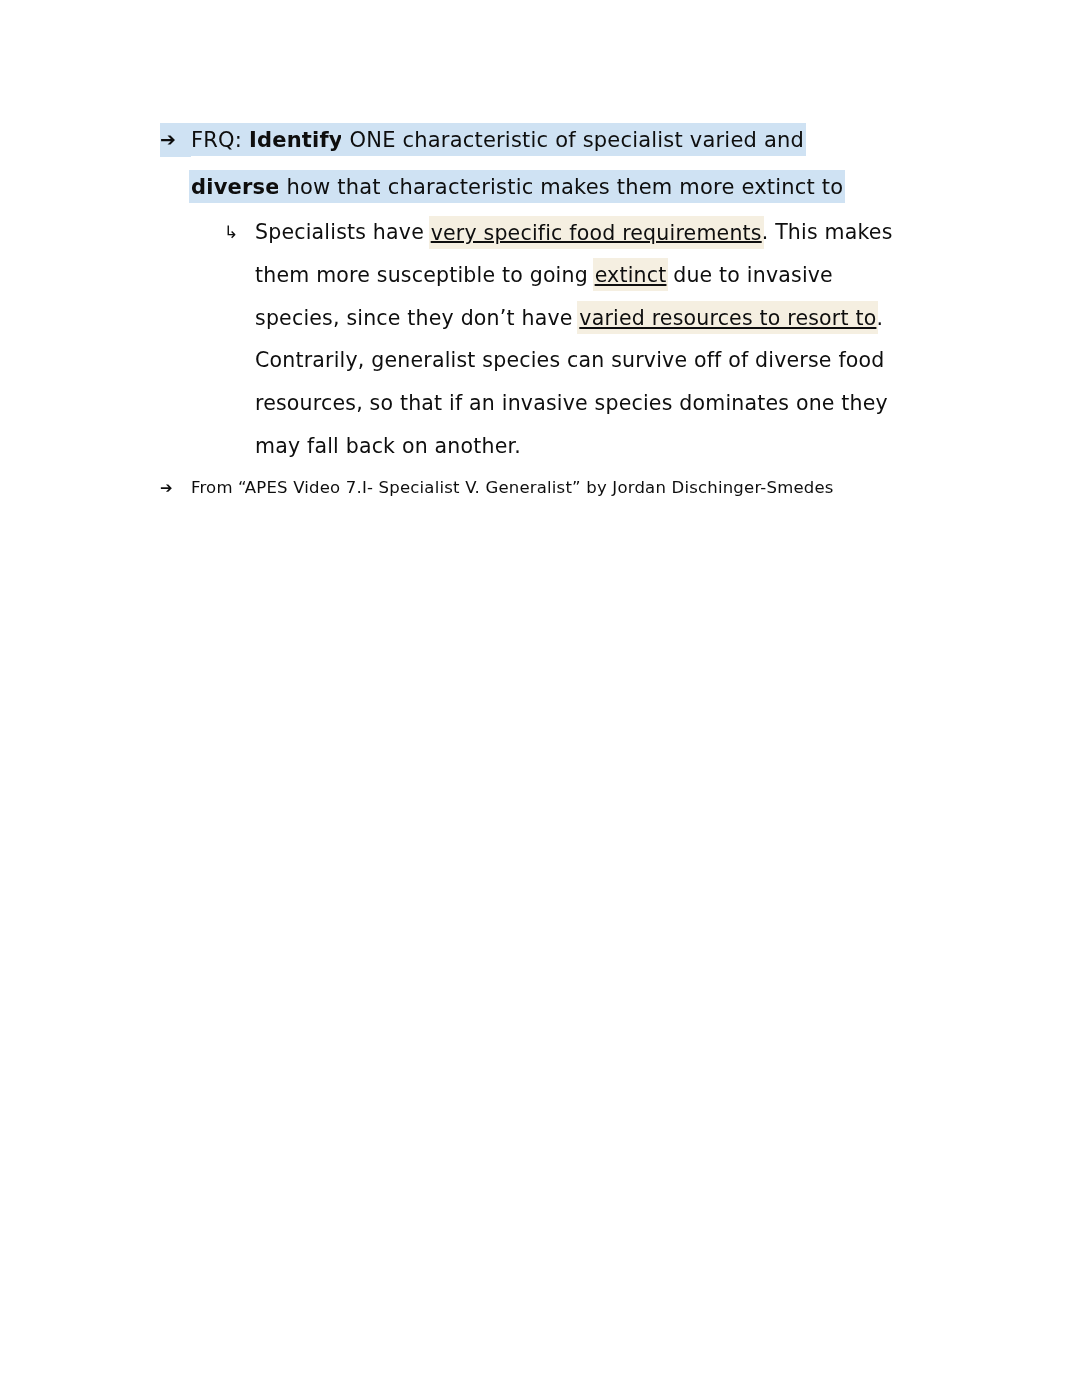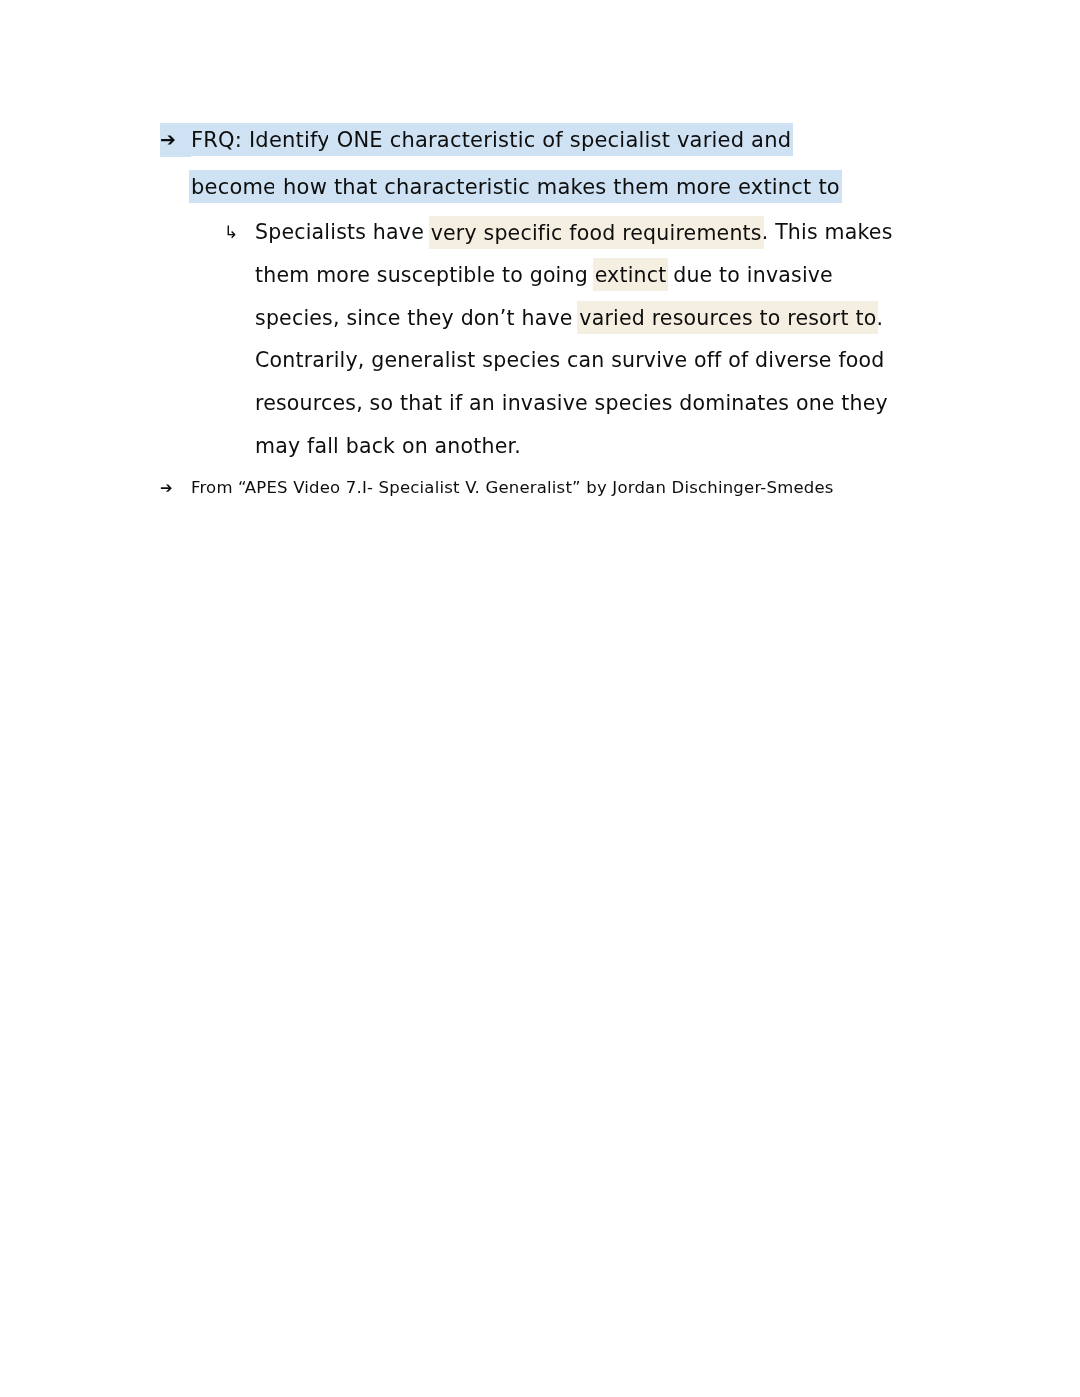--- a/index.html
+++ b/index.html
@@ -67,34 +67,34 @@
   .source .marker {
     position: absolute;
     left: -31px;
     top: 0;
     font-size: 15px;
     line-height: 40px;
   }
 
   
   .hl-blue  { background: var(--blue);  padding: 4.5px 2px; margin: 0 -2px; }
-  .hl-cream { background: var(--cream); padding: 4.5px 2px; margin: 0 -2px; }
-  .bold { font-weight: normal; }
+  .hl-cream { background: var(--cream); padding: 4.5px 2px; margin: 0 -2px; text-decoration: underline; }
+  .bold { font-weight: bold; }
 </style>
 </head>
 <body>
 
 <div class="page">
   <div class="doc">
 
     <div class="bullet frq">
       <span class="marker-box">
         <span class="marker-glyph">➔</span>
       </span>
-      <div class="text"><span class="hl-blue">FRQ: </span><span class="bold hl-blue">Identify</span><span class="hl-blue"> ONE characteristic of specialist varied and</span><br><span class="bold hl-blue">become</span><span class="hl-blue"> how that characteristic makes them more extinct to</span><br></div>
+      <div class="text"><span class="hl-blue">FRQ: </span><span class="bold hl-blue">Identify</span><span class="hl-blue"> ONE characteristic of specialist varied and</span><br><span class="bold hl-blue">diverse</span><span class="hl-blue"> how that characteristic makes them more extinct to</span><br></div>
     </div>
 
     <div class="bullet sub">
       <span class="marker">↳</span>
       <div class="text"><span>Specialists have </span><span class="hl-cream">very specific food requirements</span><span>. This makes</span><br><span>them more susceptible to going </span><span class="hl-cream">extinct</span><span> due to invasive</span><br><span>species, since they don’t have </span><span class="hl-cream">varied resources to resort to</span><span>.</span><br><span>Contrarily, generalist species can survive off of diverse food</span><br><span>resources, so that if an invasive species dominates one they</span><br><span>may fall back on another.</span></div>
     </div>
 
     <div class="bullet source">
       <span class="marker">➔</span>
       <div class="text"><span>From “APES Video 7.I- Specialist V. Generalist” by Jordan Dischinger-Smedes</span></div>

